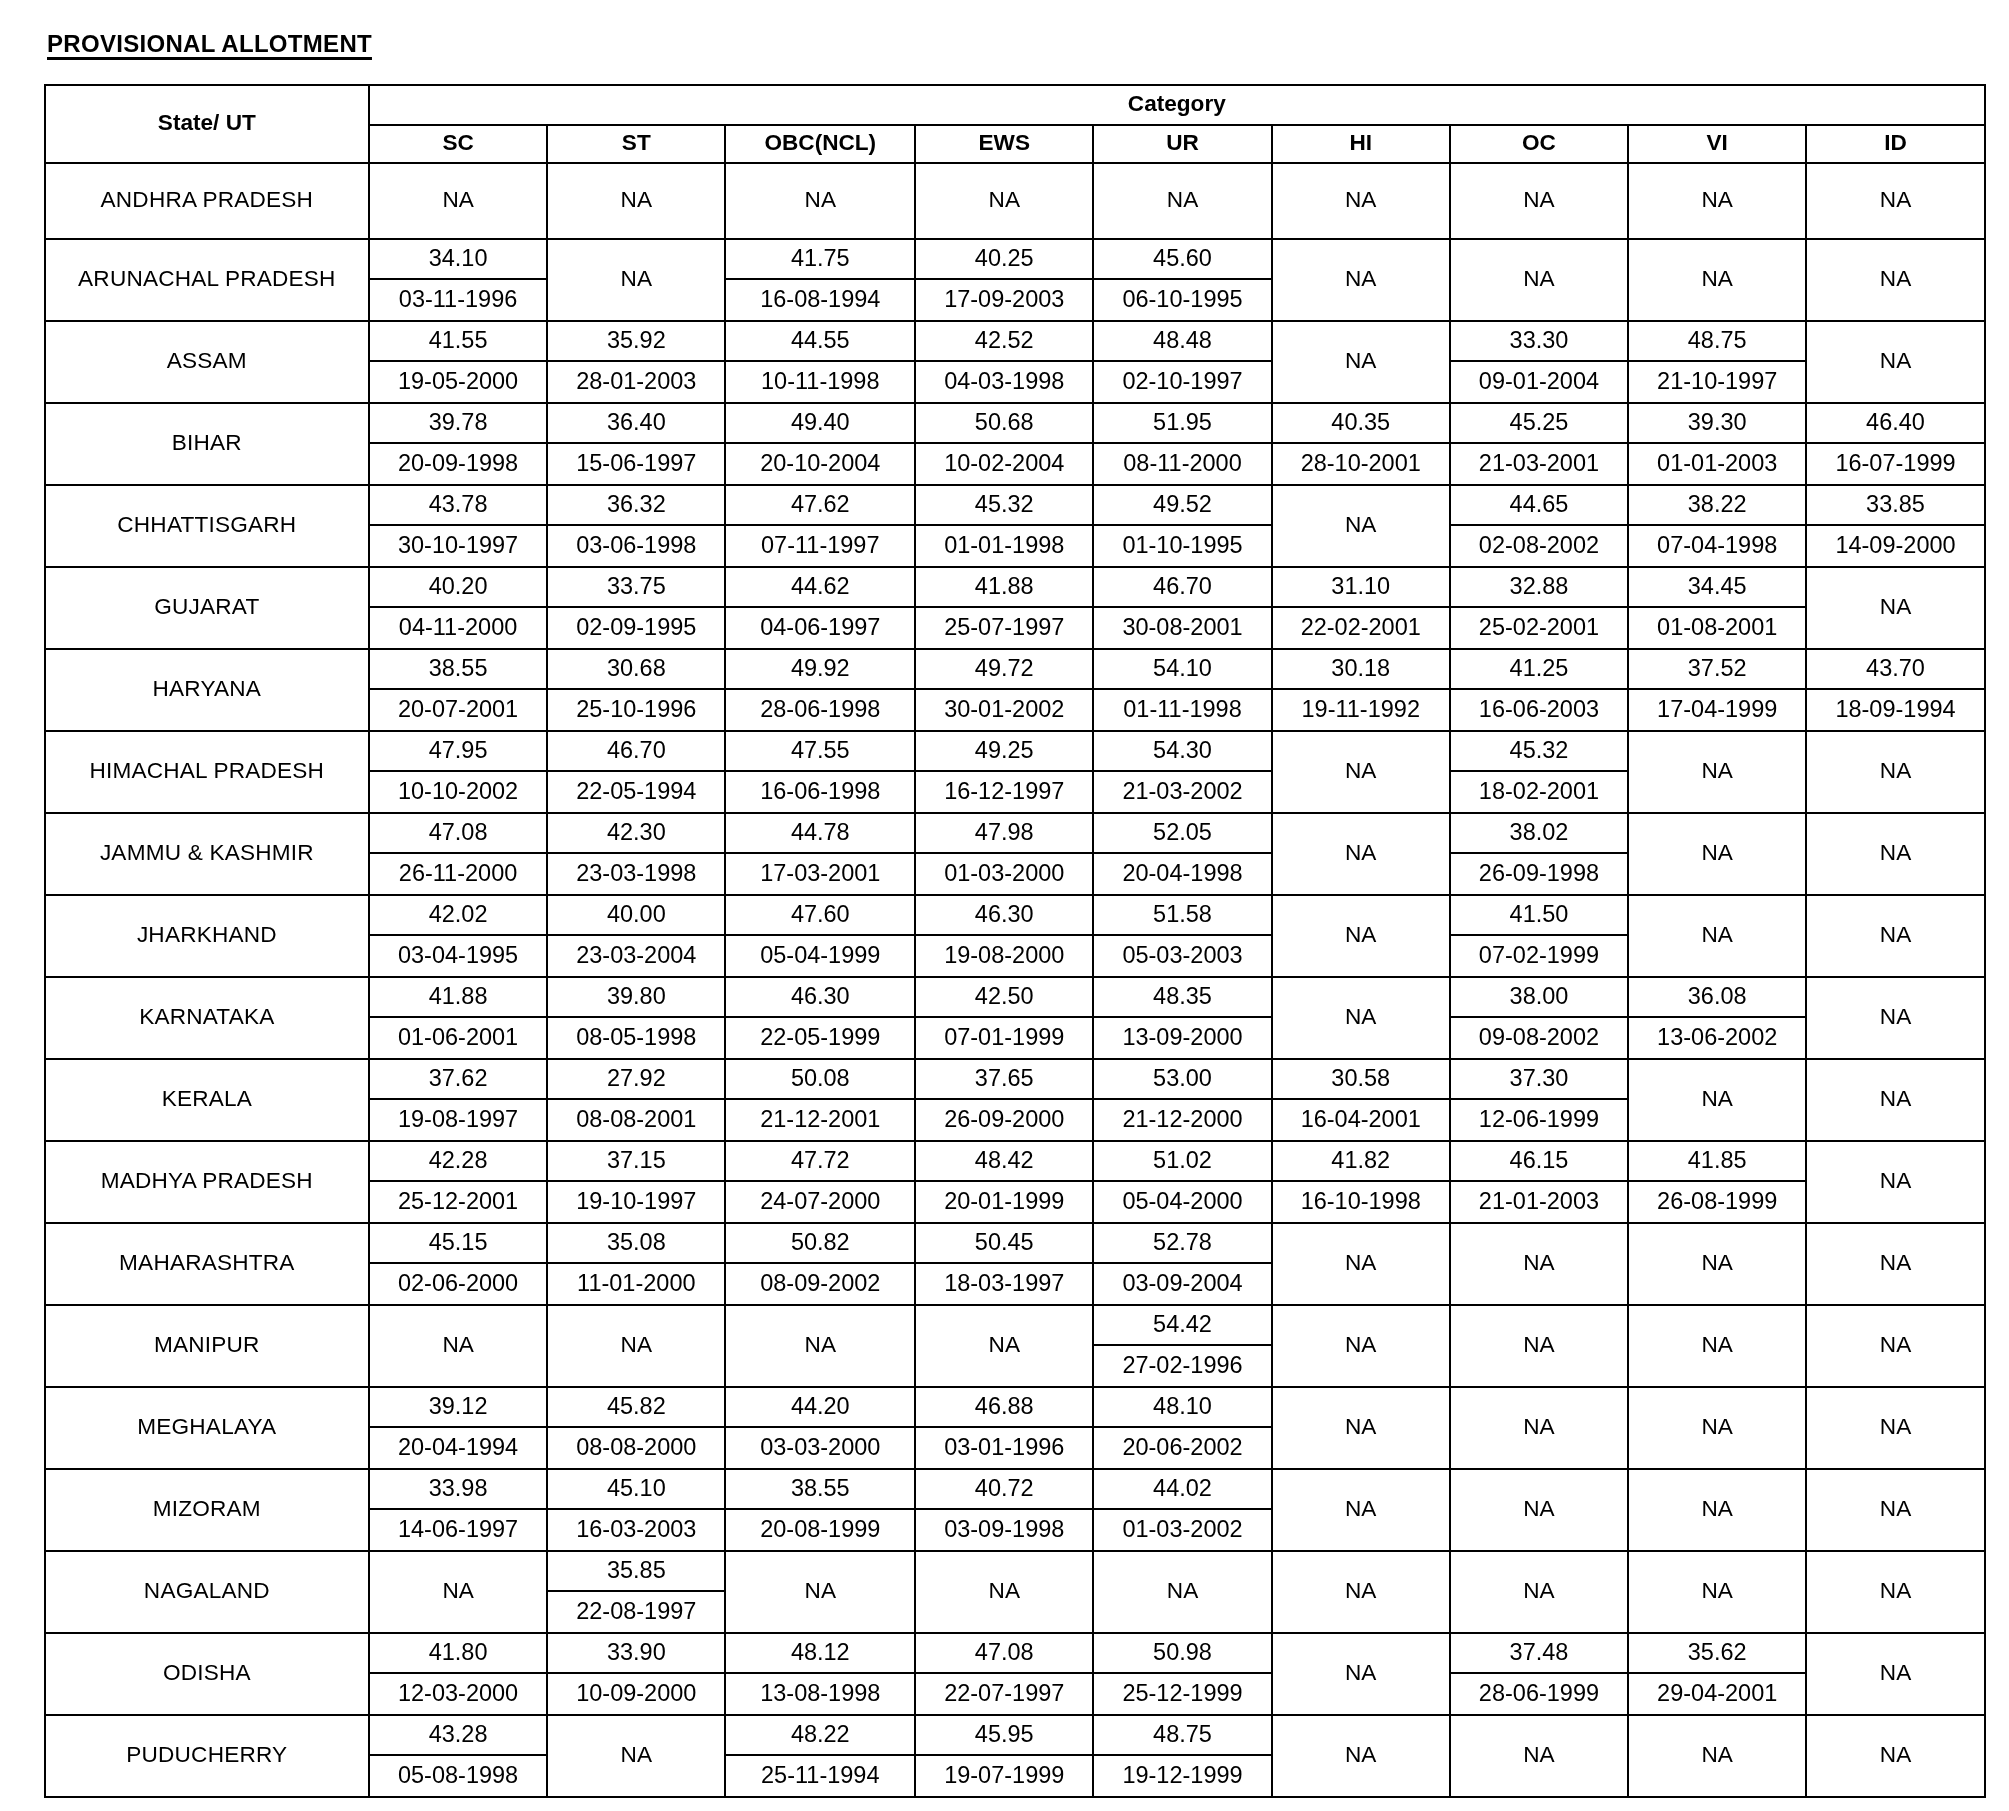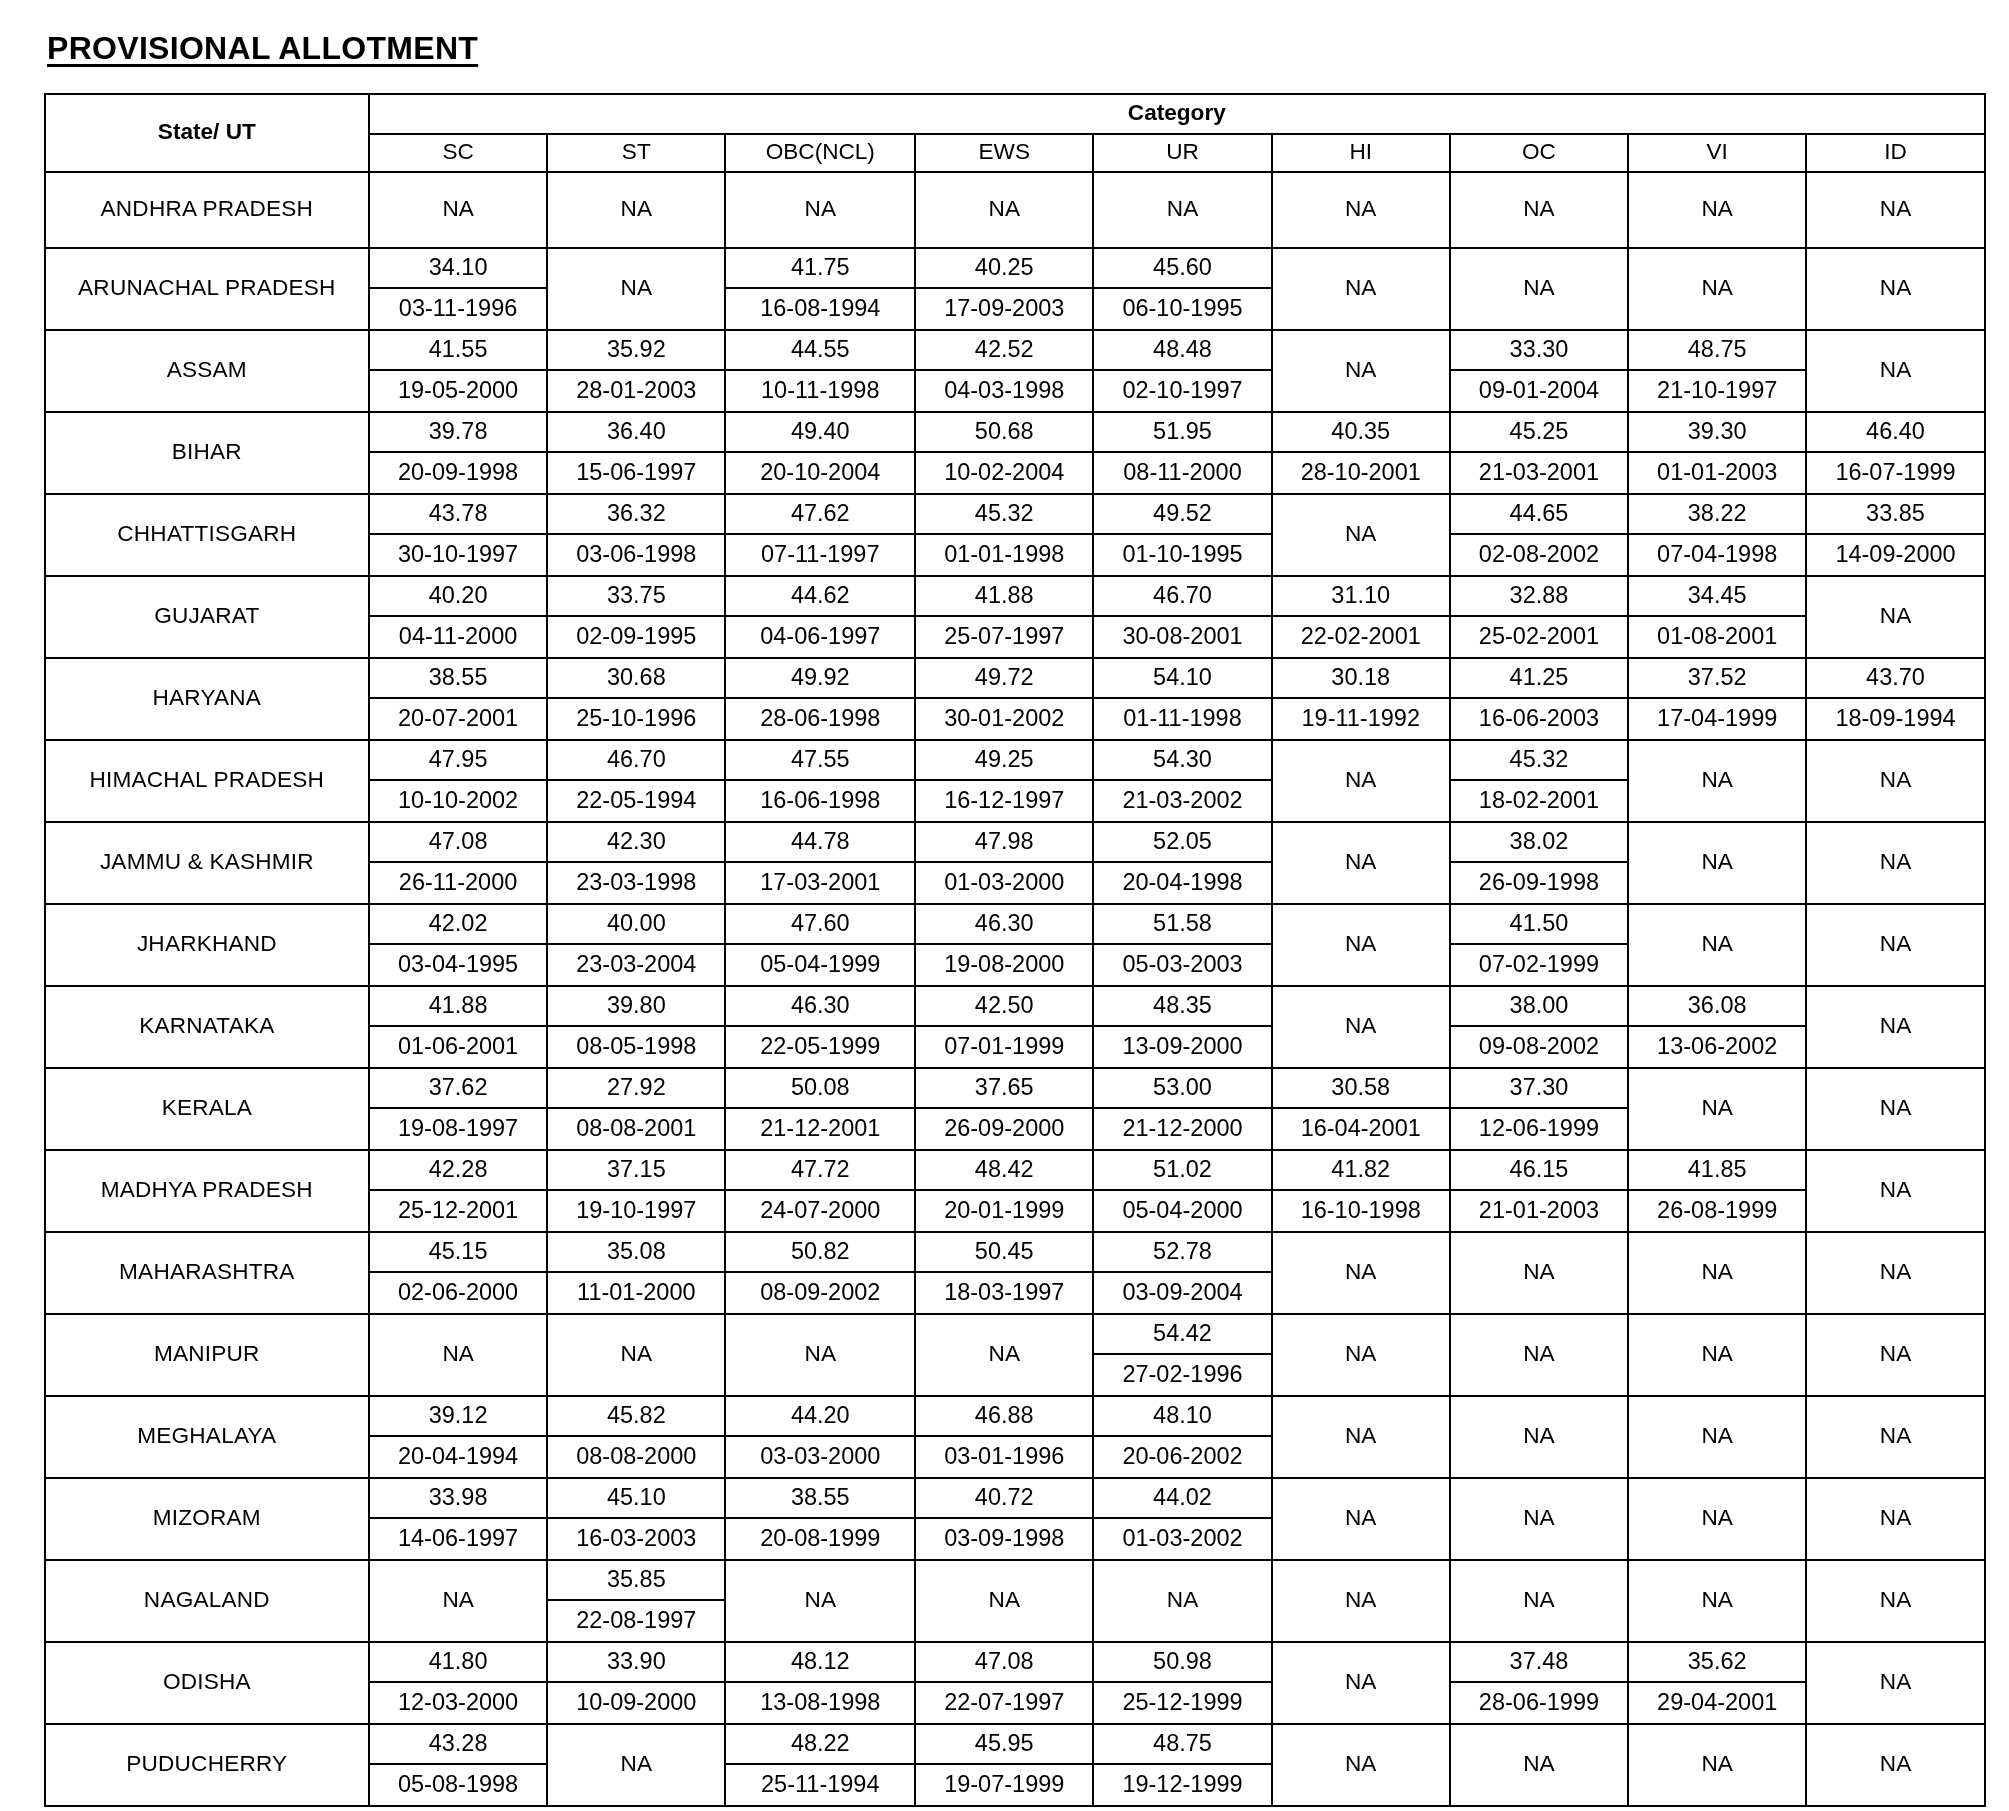--- a/index.html
+++ b/index.html
@@ -8,21 +8,21 @@
     background: #ffffff;
     width: 2009px;
   }
   body {
     font-family: "Liberation Sans", sans-serif;
     color: #000000;
     padding: 21px 35px 8.7px 35px;
   }
 
   .doc-title {
-    font-size: 32px;
+    font-size: 24px;
     font-weight: bold;
     letter-spacing: 0.3px;
     text-decoration: underline;
     text-underline-offset: 5.2px;
     text-decoration-thickness: 2.6px;
     margin: 8.7px 0 26px 12px;
     display: inline-block;
   }
 
   table.allotment {
@@ -42,21 +42,21 @@
     line-height: 1.0;
   }
 
   
   th.state-head {
     font-weight: bold;
     font-size: 24px;
     height: 68px;
   }
   th.cat-head {
-    font-weight: normal;
+    font-weight: bold;
     font-size: 22.6px;
     height: 38px;
   }
   th.cat-span {
     font-weight: bold;
     font-size: 22.6px;
     height: 40px;
   }
 
   

